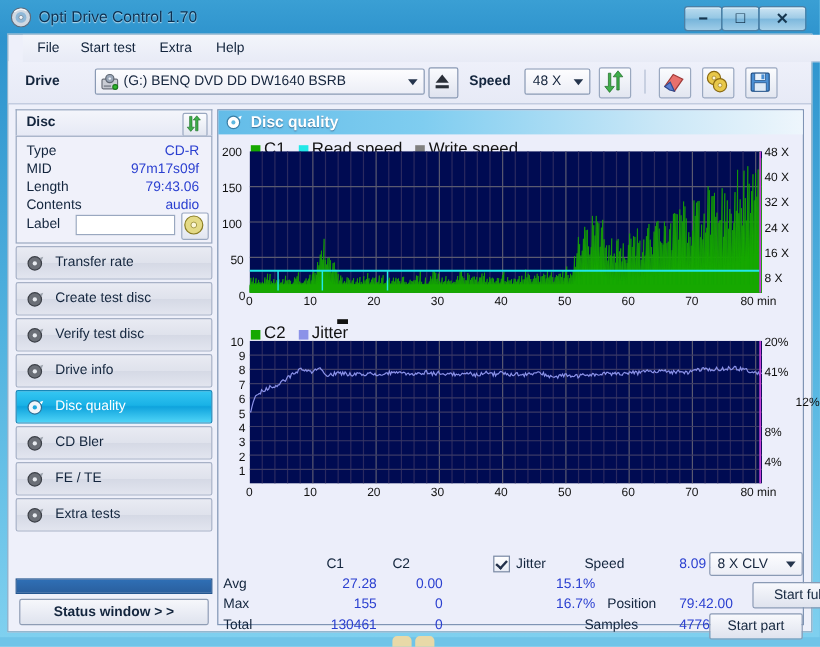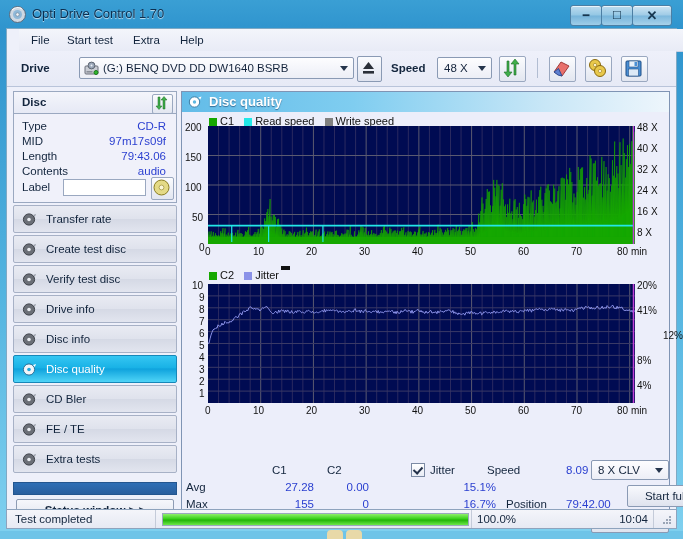--- a/index.html
+++ b/index.html
@@ -181,21 +181,21 @@
     position:absolute;left:0;top:0;width:487px;height:20px;
     background:linear-gradient(to right,#63bce8 0%,#7fcdf0 35%,#c9e7f7 75%,#eef6fc 100%);
   }
   #dq-header .hicon{position:absolute;left:6px;top:3px;width:14px;height:14px;}
   #dq-header .htext{
     position:absolute;left:27px;top:2px;font-size:13px;font-weight:bold;color:#ffffff;
     text-shadow:0 1px 1px rgba(40,90,130,.8);
   }
 
   
-  .legend{position:absolute;font-size:11px;color:#111;white-space:nowrap;}
+  .legend{position:absolute;font-size:14px;color:#111;white-space:nowrap;}
   .lgswatch{display:inline-block;width:8px;height:8px;margin-right:3px;vertical-align:-1px;}
   .axlabel{position:absolute;font-size:10px;color:#111;white-space:nowrap;}
 
   
   .stat{position:absolute;font-size:11.5px;white-space:nowrap;}
   .stat.k{color:#13253d;}
   .stat.v{color:#2a3fd0;padding-left:24px;}
   #jitter-cb{
     position:absolute;left:404px;top:434px;width:12px;height:12px;
     border:1px solid #7b8aa4;background:linear-gradient(to bottom,#fff,#e8ecf5);
@@ -400,28 +400,20 @@
           </svg>
         <span class="nlabel">Verify test disc</span>
       </div>
       <div class="navitem">
         <svg class="nicon" viewBox="0 0 15 15">
             <circle cx="7" cy="7.5" r="5.6" fill="#6b6f77" stroke="#3b3f47"></circle>
             <circle cx="7" cy="7.5" r="1.8" fill="#e8ebf0"></circle>
             <path d="M11 3 l3 -1 -1.2 3z" fill="#9aa0aa"></path>
           </svg>
         <span class="nlabel">Drive info</span>
-      </div>
-      <div class="navitem">
-        <svg class="nicon" viewBox="0 0 15 15">
-            <circle cx="7" cy="7.5" r="5.6" fill="#6b6f77" stroke="#3b3f47"></circle>
-            <circle cx="7" cy="7.5" r="1.8" fill="#e8ebf0"></circle>
-            <path d="M11 3 l3 -1 -1.2 3z" fill="#9aa0aa"></path>
-          </svg>
-        <span class="nlabel">Disc info</span>
       </div>
       <div class="navitem active">
         <svg class="nicon" viewBox="0 0 15 15">
             <circle cx="7" cy="7.5" r="5.6" fill="#f2f6fa" stroke="#2a6f96"></circle>
             <circle cx="7" cy="7.5" r="1.8" fill="#1fa8dd"></circle>
             <path d="M11 3 l3 -1 -1.2 3z" fill="#ffffff"></path>
           </svg>
         <span class="nlabel">Disc quality</span>
       </div>
       <div class="navitem">
@@ -672,37 +664,16 @@
       </div>
       <div class="actbtn" id="btn-startpart" style="left:409px;top:419px;">
         <div class="t">Start part</div>
       </div>
     </div>
 
     <div id="jitter-cb" style="left:404px;top:434px;"></div>
 
   </div>
 
-  <div id="statusbar">
-    <div id="sb-text">Test completed</div>
-    <div id="sb-sep1"></div>
-    <div id="sb-progress">
-      <div class="fill" id="sb-fill" style="width: 100%;"></div>
-    </div>
-    <div id="sb-sep2"></div>
-    <div id="sb-pct">100.0%</div>
-    <div id="sb-sep3"></div>
-    <div id="sb-time">10:04</div>
-    <svg id="sb-grip" viewBox="0 0 12 12">
-      <g fill="#9aa5b6">
-        <rect x="8" y="8" width="2" height="2"></rect>
-          <rect x="5" y="8" width="2" height="2"></rect>
-        <rect x="8" y="5" width="2" height="2"></rect>
-          <rect x="2" y="8" width="2" height="2"></rect>
-        <rect x="5" y="5" width="2" height="2"></rect>
-          <rect x="8" y="2" width="2" height="2"></rect>
-      </g>
-    </svg>
-  </div>
 </div>
 
 <div id="blob1"></div>
 <div id="blob2"></div>
 
 </body></html>

